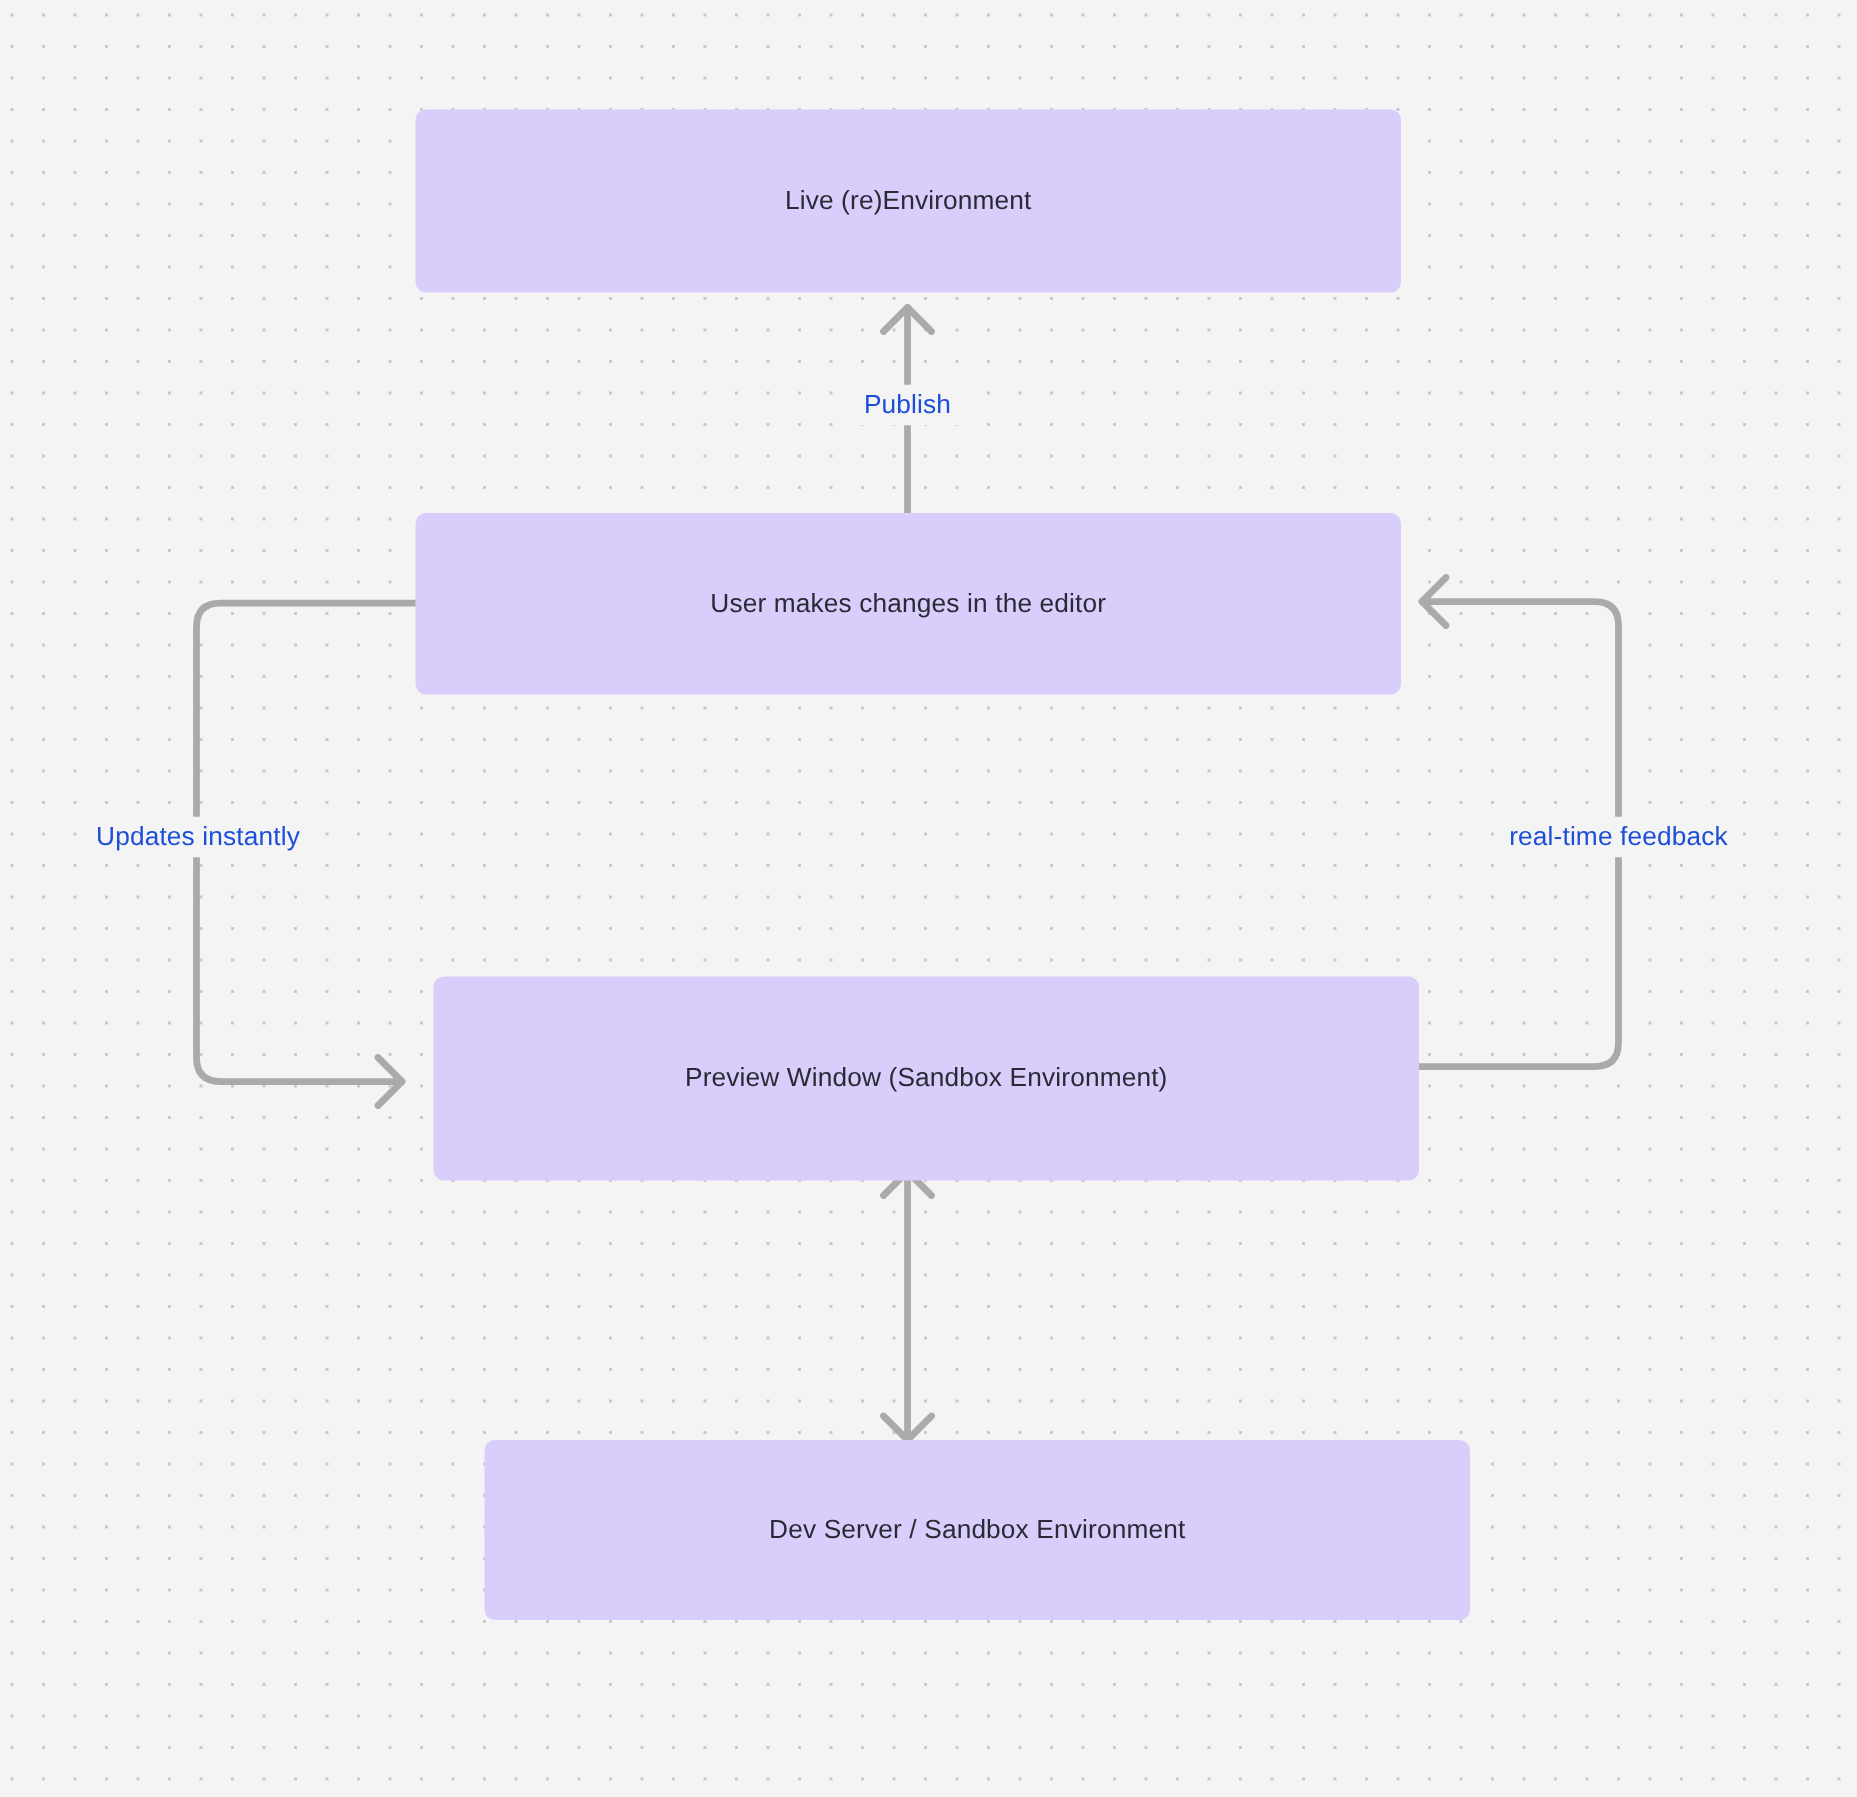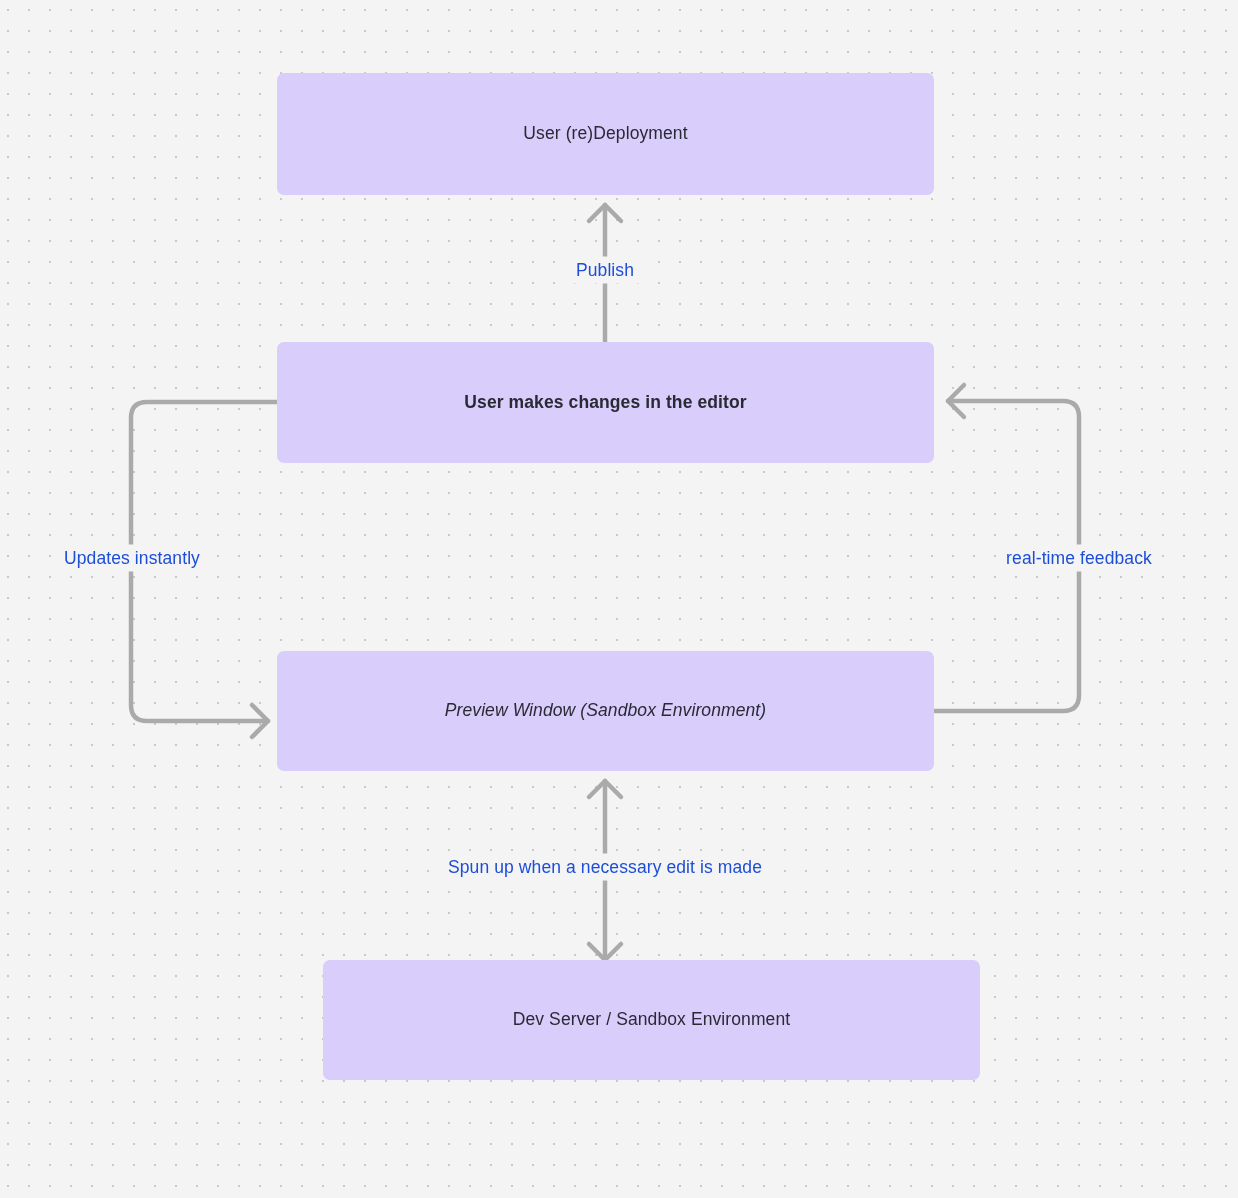--- a/index.html
+++ b/index.html
@@ -83,36 +83,35 @@
       <g>
         <path d="M 605 960 L 605 781"></path>
         <path d="M 589 797 L 605 781 L 621 797"></path>
         <path d="M 589 944 L 605 960 L 621 944"></path>
       </g>
 
     </g>
   </svg>
 
   <div class="node" style="left:277px; top:73px; width:657px; height:122px;">
-    <span class="node-label">User (re)Deployment</span>
+    <span class="node-label">Live (re)Environment</span>
   </div>
 
-  <div class="node" style="left:277px; top:342px; width:657px; height:121px;font-weight:bold;">
+  <div class="node" style="left:277px; top:342px; width:657px; height:121px;">
     <span class="node-label">User makes changes in the editor</span>
   </div>
 
-  <div class="node" style="left:277px; top:651px; width:657px; height:120px;font-style:italic;">
+  <div class="node" style="left:289px; top:651px; width:657px; height:136px;">
     <span class="node-label">Preview Window (Sandbox Environment)</span>
   </div>
 
   <div class="node" style="left:277px; top:960px; width:657px; height:120px;margin-left:46px;">
     <span class="node-label">Dev Server / Sandbox Environment</span>
   </div>
 
   <div class="edge-label" style="left:605px; top:270px;">Publish</div>
 
   <div class="edge-label" style="left:132px; top:558px;">Updates instantly</div>
 
   <div class="edge-label" style="left:1079px; top:558px;">real-time feedback</div>
 
-  <div class="edge-label" style="left:605px; top:867px;">Spun up when a necessary edit is made</div>
 
 </div>
 
 </body></html>

